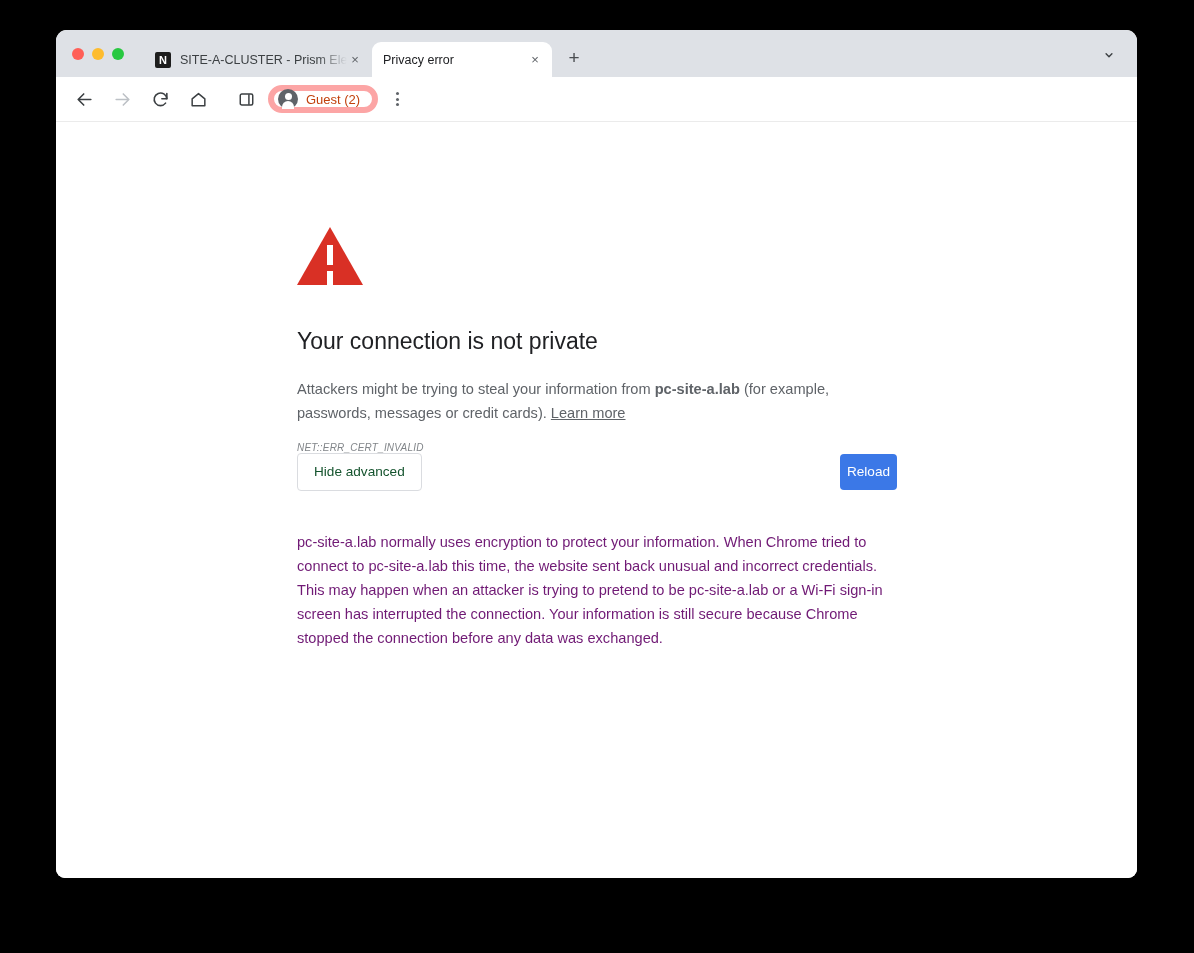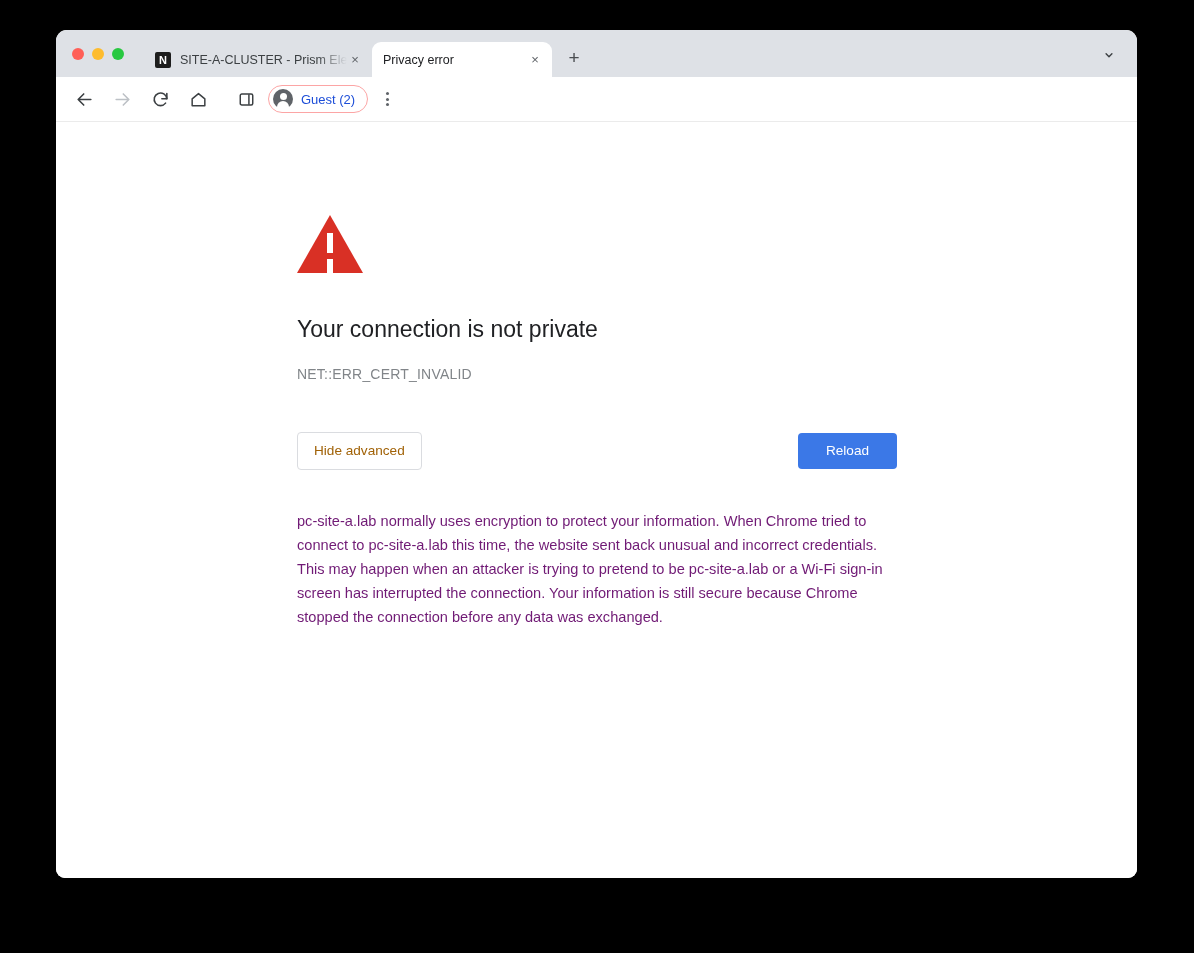--- a/index.html
+++ b/index.html
@@ -189,26 +189,26 @@
     width: 28px; height: 28px;
     margin-left: 10px;
     display: flex; align-items: center; justify-content: center;
     flex: 0 0 auto;
   }
 
   .profile-pill {
     display: flex;
     align-items: center;
     height: 28px;
-    border: 1px solid #fca5a5;
+    border: 6px solid #fca5a5;
     border-radius: 14px;
     padding: 0 12px 0 4px;
     margin-left: 8px;
     font-size: 13px;
-    color: #1d4ed8;
+    color: #c2410c;
     flex: 0 0 auto;
   }
   .avatar {
     width: 20px; height: 20px;
     border-radius: 50%;
     background: #5f6368;
     margin-right: 8px;
     position: relative;
     flex: 0 0 auto;
   }
@@ -250,21 +250,21 @@
   .viewport {
     flex: 1 1 auto;
     background: #ffffff;
     overflow: hidden;
     position: relative;
   }
 
   .interstitial {
     position: absolute;
     left: 241px;
-    top: 93px;
+    top: 105px;
     width: 600px;
   }
 
   .icon-triangle {
     width: 0; height: 0;
     border-left: 33px solid transparent;
     border-right: 33px solid transparent;
     border-bottom: 58px solid #d93025;
     position: relative;
     margin-bottom: 42px;
@@ -289,51 +289,51 @@
   p.lead {
     font-size: 14.6px;
     color: #5f6368;
     line-height: 1.62;
     margin-bottom: 17px;
   }
   p.lead b { color: #5f6368; font-weight: bold; }
   a.learn-more { color: #5f6368; text-decoration: underline; }
 
   .error-code {
-    font-size: 14px;
+    font-size: 10px;
     color: #818589;
     letter-spacing: 0.2px;
-    margin-bottom: 50px;
+    font-style: italic;
   }
 
   .button-row {
     display: flex;
     align-items: center;
     justify-content: space-between;
     margin-bottom: 40px;
   }
 
   .btn-advanced {
     background: #ffffff;
     border: 1px solid #dadce0;
     border-radius: 4px;
-    color: #a16207;
+    color: #14532d;
     font-size: 13.6px;
     padding: 10px 16px;
     font-family: "Liberation Sans", sans-serif;
     line-height: 1.2;
   }
 
   .btn-reload {
     background: #3b78e7;
     border: none;
     border-radius: 4px;
     color: #ffffff;
     font-size: 13.6px;
-    padding: 10px 28px;
+    padding: 10px 7px;
     font-family: "Liberation Sans", sans-serif;
     line-height: 1.2;
   }
 
   p.advanced-text {
     font-size: 14.6px;
     color: #701a75;
     line-height: 1.64;
     margin-bottom: 24px;
   }
@@ -421,20 +421,23 @@
     </div>
   </div>
 
   <div class="viewport">
     <div class="interstitial">
 
       <div class="icon-triangle"></div>
 
       <h1 class="title">Your connection is not private</h1>
 
+      <p class="lead">
+        <span>Attackers might be trying to steal your information from </span><b>pc-site-a.lab</b><span> (for example, passwords, messages or credit cards). </span><a class="learn-more" href="#">Learn more</a>
+      </p>
 
       <div class="error-code">NET::ERR_CERT_INVALID</div>
 
       <div class="button-row">
         <button class="btn-advanced">Hide advanced</button>
         <button class="btn-reload">Reload</button>
       </div>
 
       <p class="advanced-text">pc-site-a.lab normally uses encryption to protect your information. When Chrome tried to connect to pc-site-a.lab this time, the website sent back unusual and incorrect credentials. This may happen when an attacker is trying to pretend to be pc-site-a.lab or a Wi-Fi sign-in screen has interrupted the connection. Your information is still secure because Chrome stopped the connection before any data was exchanged.</p>
 

